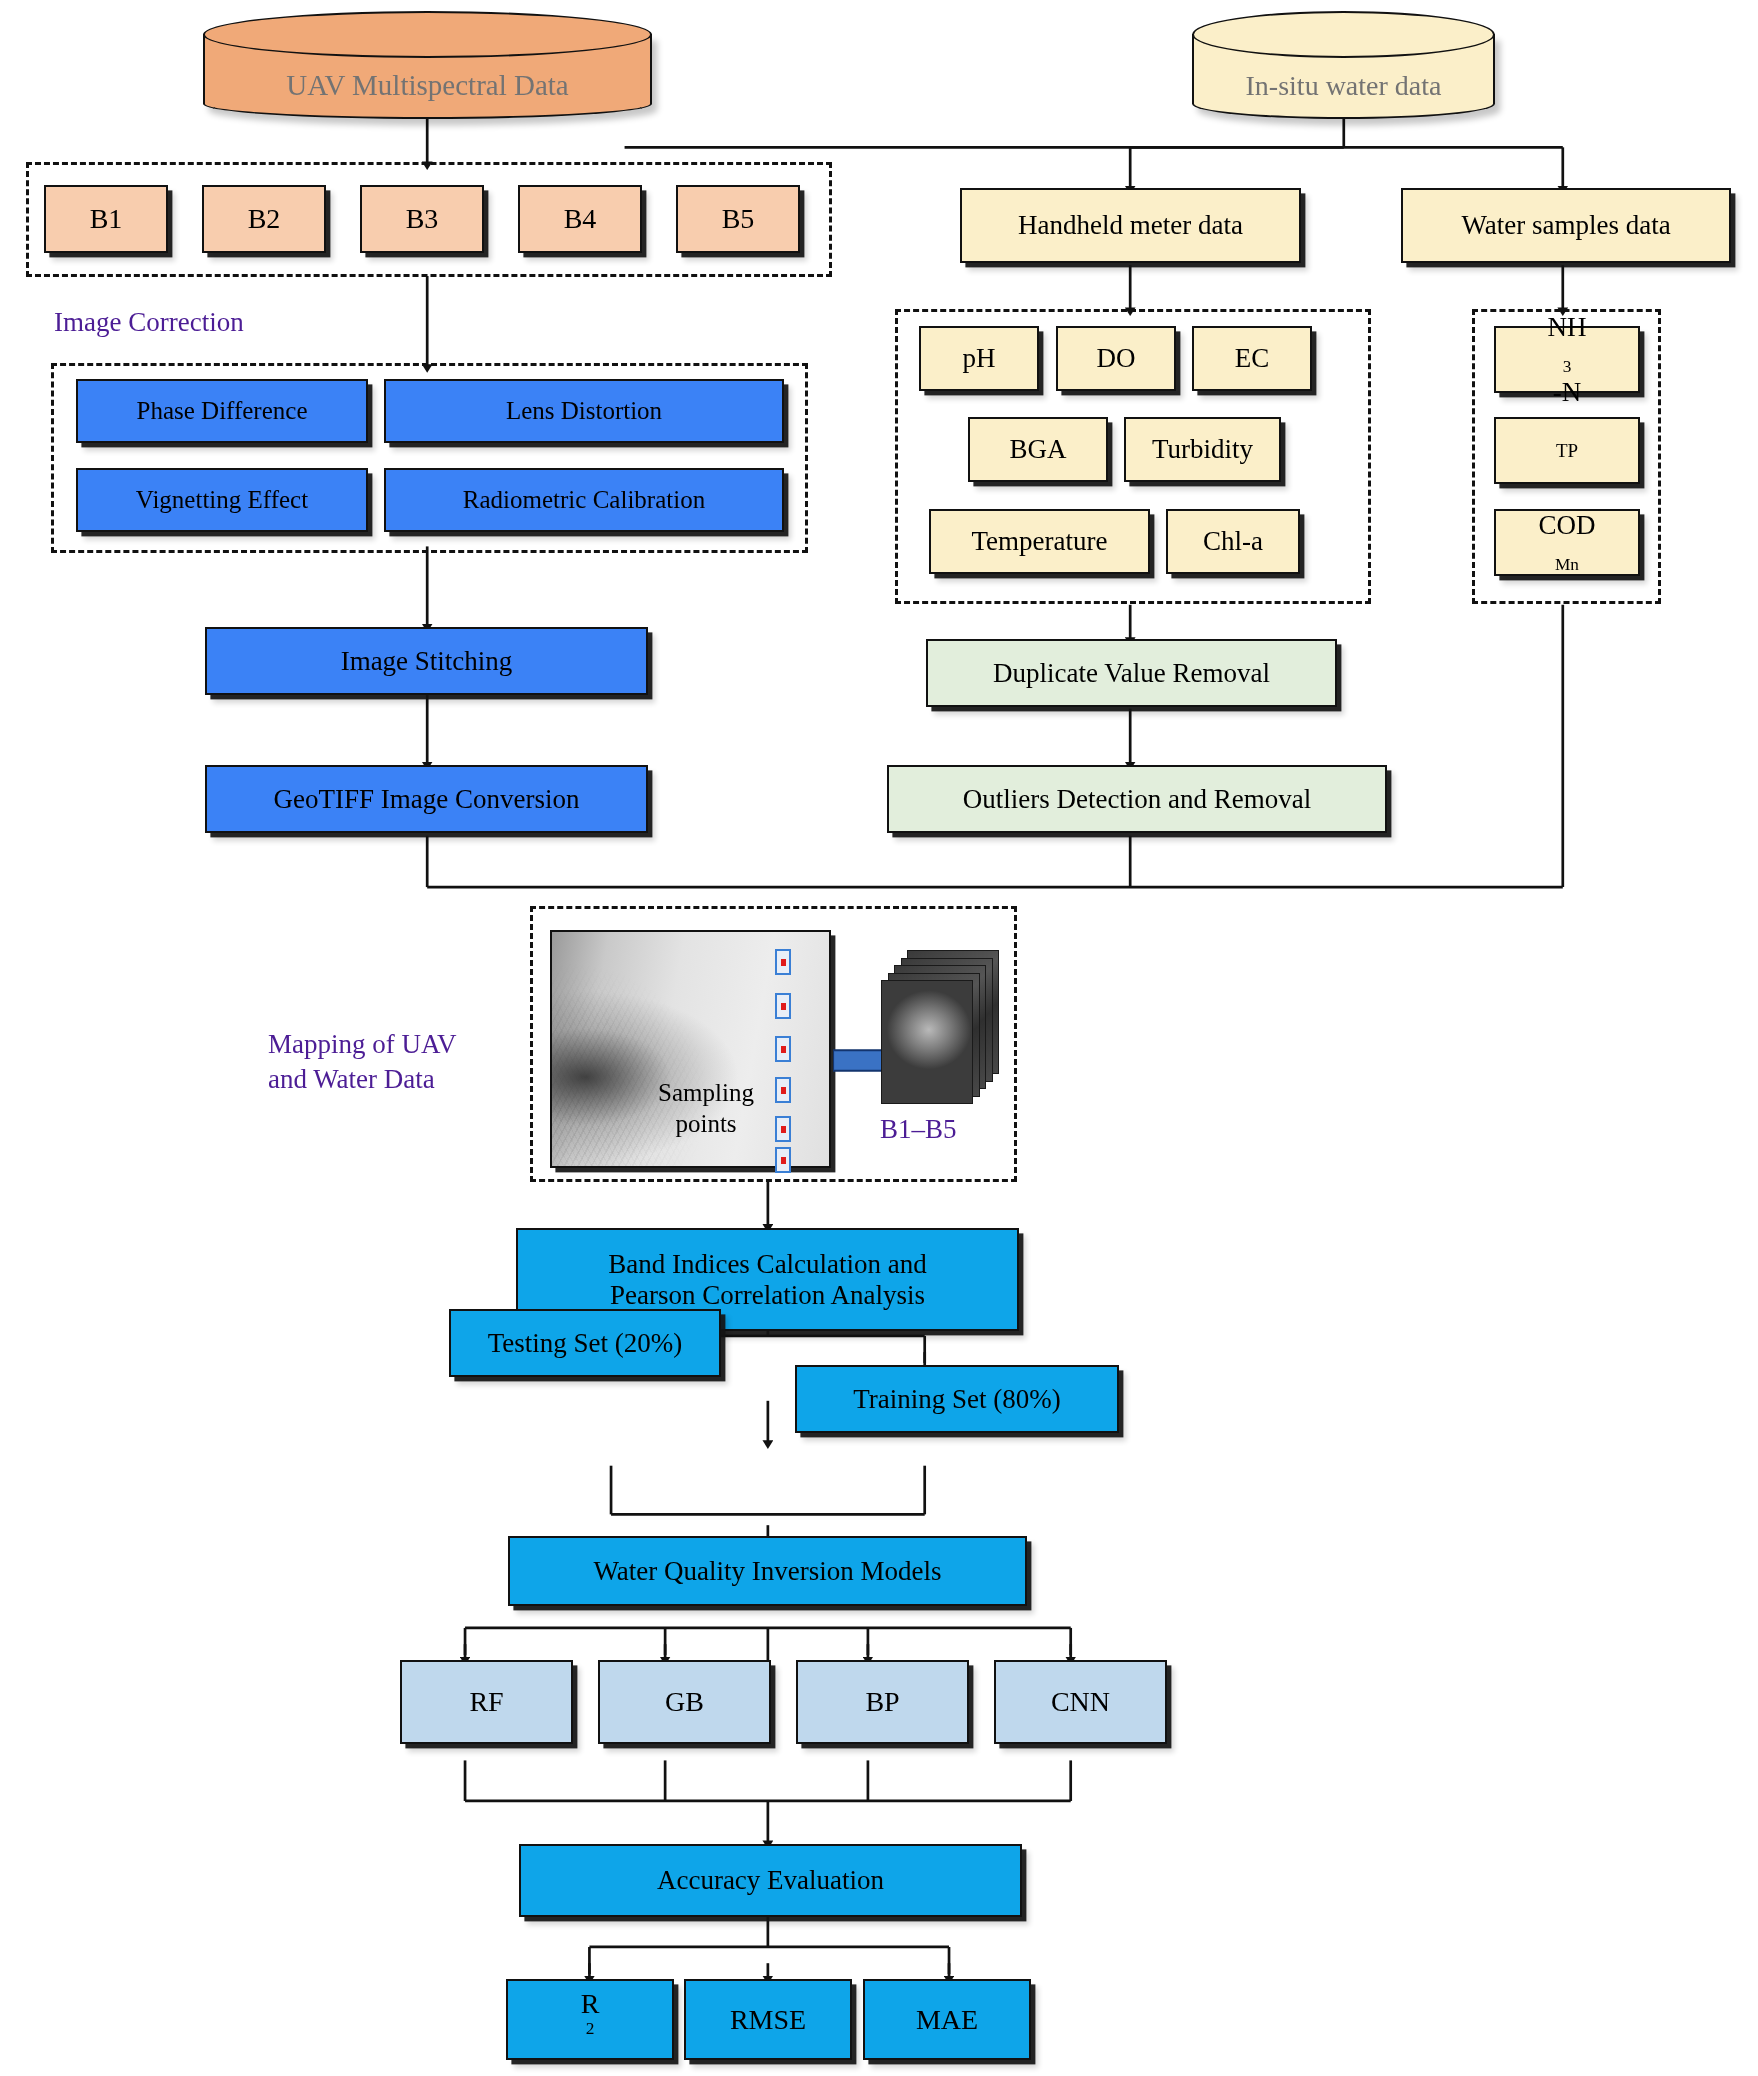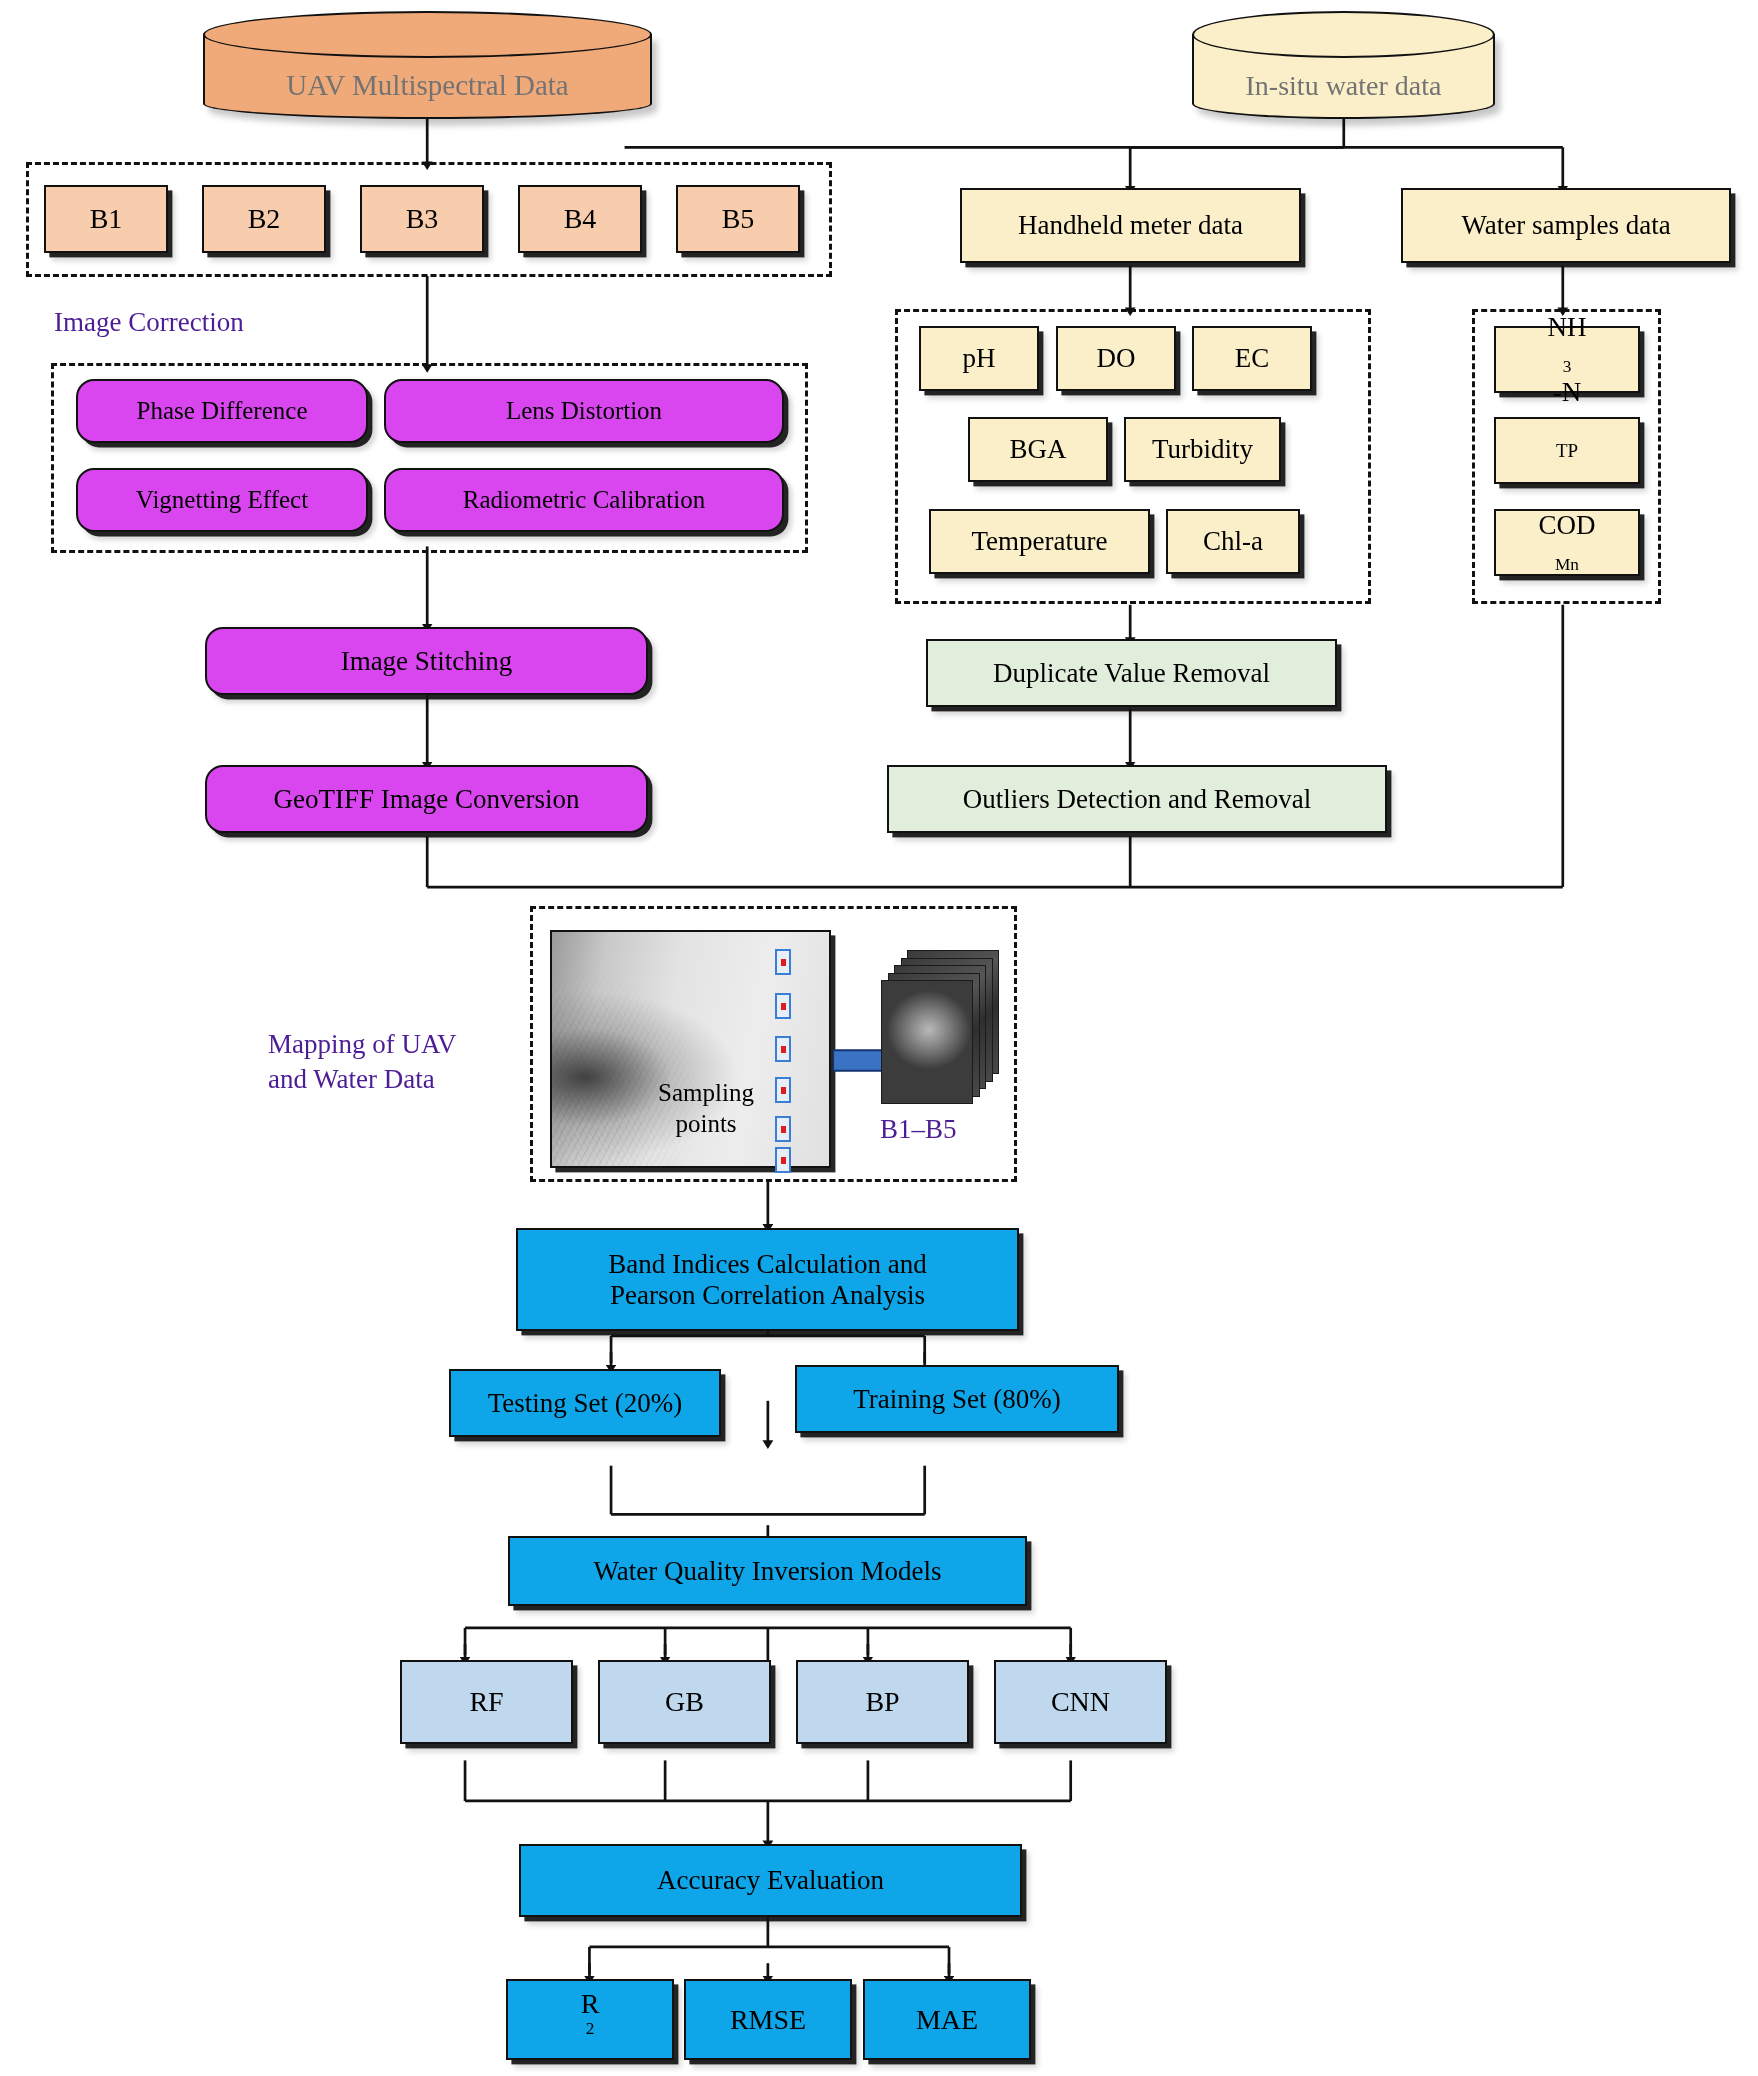--- a/index.html
+++ b/index.html
@@ -8,21 +8,21 @@
   #stage{position:absolute;left:0;top:0;width:1758px;height:2077px;}
 
   
   .node{position:absolute;box-sizing:border-box;display:flex;align-items:center;
         justify-content:center;text-align:center;color:#000;
         border:2.2px solid #111;line-height:1.12;
         box-shadow:4.9px 4.9px 0 -0.5px rgba(20,20,20,0.92), 7.6px 8px 5.4px rgba(0,0,0,0.16);}
   .node span{display:block;padding:0 4.3px;}
   .fill-orange{background:#F0A978;}
   .fill-orange-lt{background:#F8CDAE;}
-  .fill-bluegray{background:#d946ef;border-radius:18px;}
+  .fill-bluegray{background:#3b82f6;}
   .fill-cream{background:#FBEFC9;}
   .fill-green{background:#E2EEDC;}
   .fill-blue{background:#BFD8ED;}
   .fill-gray{background:#0ea5e9;}
 
   
   .cyl{position:absolute;}
   .cyl .body{position:absolute;left:0;right:0;box-sizing:border-box;
       border-left:2.7px solid #111;border-right:2.7px solid #111;border-bottom:2.7px solid #111;
       border-radius:0 0 50% 50%/0 0 18% 18%;
@@ -295,21 +295,21 @@
     <div class="lyr" style="left:6.5px;top:23px;width:92px;height:124px;"></div>
     <div class="lyr front" style="left:0;top:30px;width:92px;height:124px;"></div>
   </div>
   <div class="ftext" style="left:880px;top:1114px;font-size:27px;">B1–B5</div>
 
   <div class="node fill-gray" style="left:516px;top:1228px;width:503px;height:103px;font-size:27px;flex-direction:column;">
     <span>Band Indices Calculation and</span>
     <span>Pearson Correlation Analysis</span>
   </div>
 
-  <div class="node fill-gray" style="left:449px;top:1369px;width:272px;height:68px;font-size:27px;">
+  <div class="node fill-gray" style="left:449px;top:1309px;width:272px;height:68px;font-size:27px;">
       <span>Testing Set (20%)</span>
     </div>
   <div class="node fill-gray" style="left:795px;top:1365px;width:324px;height:68px;font-size:27px;">
       <span>Training Set (80%)</span>
     </div>
 
   <div class="node fill-gray" style="left:508px;top:1536px;width:519px;height:70px;font-size:27px;">
       <span>Water Quality Inversion Models</span>
     </div>
 

